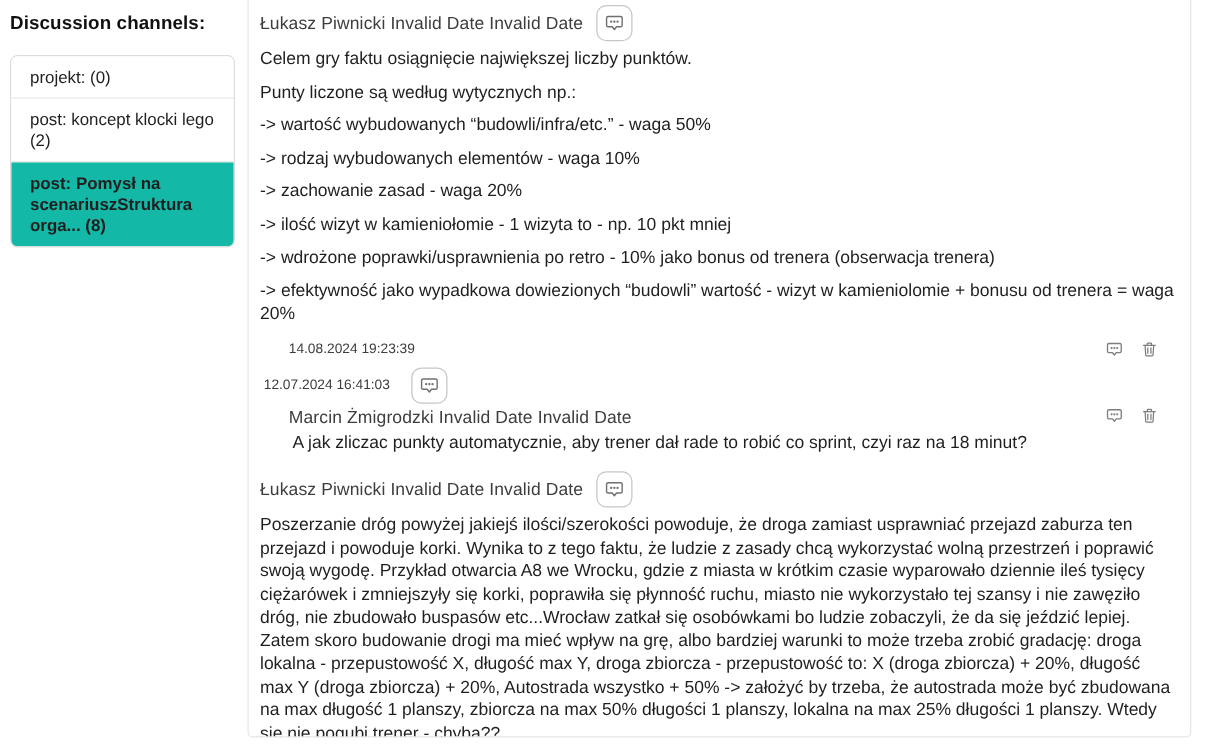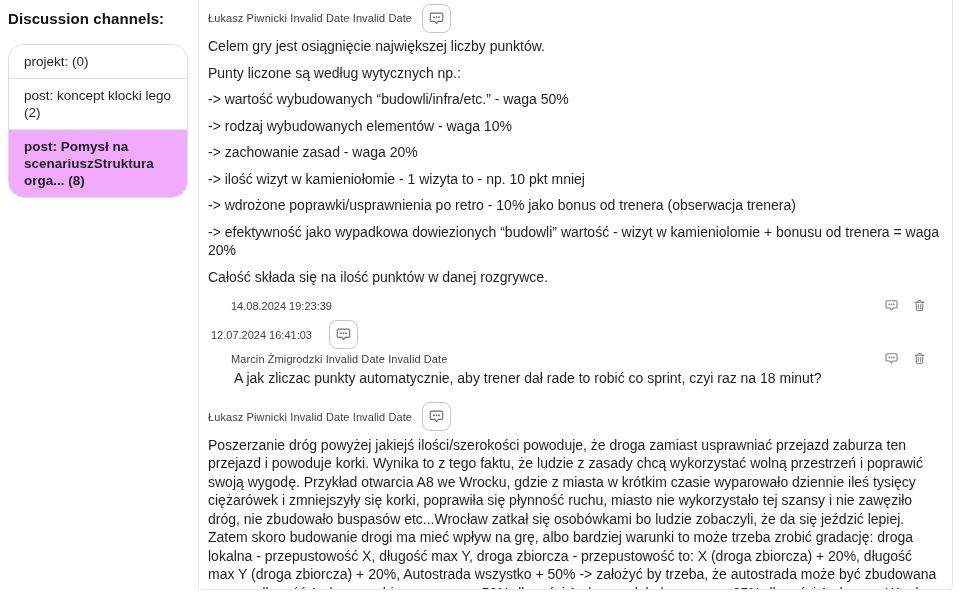--- a/index.html
+++ b/index.html
@@ -14,51 +14,51 @@
 
   
   .sidebar { position: absolute; left: 0; top: 0; width: 196px; height: 600px; }
   .sidebar-title {
     font-size: 15px; font-weight: 700; color: #111;
     padding: 10px 8px 8px 8px; letter-spacing: 0.1px;
   }
   .channel-list {
     margin: 9px 8px 0 8px;
     border: 1px solid #dcdcdc;
-    border-radius: 16px;
+    border-radius: 6px;
     background: #fff;
     overflow: hidden;
   }
   .channel-item {
     font-size: 13.5px;
     color: #1f1f1f;
     padding: 8px 6px 8px 15px;
     line-height: 17px;
     border-bottom: 1px solid #e3e3e3;
     cursor: pointer;
     background: #fff;
   }
   .channel-item:last-child { border-bottom: none; }
-  .channel-item.selected { background: #f0abfc; font-weight: 700; }
+  .channel-item.selected { background: #14b8a6; font-weight: 700; }
 
   
   .thread-card {
     position: absolute;
     left: 198px; right: 13px; top: -6px; bottom: 10px;
     background: #fff;
     border: 1px solid #e6e6e6;
     border-radius: 4px;
     padding: 8px 10px 6px 9px;
     overflow: hidden;
   }
   .msg-header {
     display: flex; align-items: center; gap: 10px;
     height: 30px; margin-bottom: 4px;
   }
-  .author-line { font-size: 11px; color: #3d3d3d; letter-spacing: 0.1px; }
+  .author-line { font-size: 14px; color: #3d3d3d; letter-spacing: 0.1px; }
   .icon-btn {
     width: 29px; height: 29px; flex: 0 0 auto;
     border: 1px solid #c6c6c6; border-radius: 8px;
     background: #fff; display: inline-flex;
     align-items: center; justify-content: center;
     cursor: pointer; padding: 0;
   }
   .msg-text {
     font-size: 14px; line-height: 18.5px;
     margin: 0 0 8px 0; color: #1f1f1f;
@@ -111,29 +111,28 @@
             <svg width="17" height="17" viewBox="0 0 24 24" fill="none" stroke="#6f6f6f" stroke-width="1.6" stroke-linejoin="round" stroke-linecap="round">
               <path d="M5 4.5h14a1.8 1.8 0 0 1 1.8 1.8v8a1.8 1.8 0 0 1-1.8 1.8h-4.6L12 19.2l-2.4-3.1H5a1.8 1.8 0 0 1-1.8-1.8v-8A1.8 1.8 0 0 1 5 4.5z"></path>
               <circle cx="8.4" cy="10.3" r="0.55" fill="#6f6f6f"></circle>
                 <circle cx="12" cy="10.3" r="0.55" fill="#6f6f6f"></circle>
                 <circle cx="15.6" cy="10.3" r="0.55" fill="#6f6f6f"></circle>
             </svg>
           </span>
         </button>
       </div>
 
-      <p class="msg-text">Celem gry jest osiągnięcie największej liczby punktów.</p>
+      <p class="msg-text">Celem gry faktu osiągnięcie największej liczby punktów.</p>
       <p class="msg-text">Punty liczone są według wytycznych np.:</p>
       <p class="msg-text">-&gt; wartość wybudowanych “budowli/infra/etc.” - waga 50%</p>
       <p class="msg-text">-&gt; rodzaj wybudowanych elementów - waga 10%</p>
       <p class="msg-text">-&gt; zachowanie zasad - waga 20%</p>
       <p class="msg-text">-&gt; ilość wizyt w kamieniołomie - 1 wizyta to - np. 10 pkt mniej</p>
       <p class="msg-text">-&gt; wdrożone poprawki/usprawnienia po retro - 10% jako bonus od trenera (obserwacja trenera)</p>
       <p class="msg-text">-&gt; efektywność jako wypadkowa dowiezionych “budowli” wartość - wizyt w kamieniolomie + bonusu od trenera = waga 20%</p>
-      <p class="msg-text">Całość składa się na ilość punktów w danej rozgrywce.</p>
 
       <div class="replies">
         <div class="meta-row">
           <span class="timestamp indent-lg">14.08.2024 19:23:39</span>
           <span class="row-actions">
             <button class="action-btn">
               <span>
                 <svg width="15" height="15" viewBox="0 0 24 24" fill="none" stroke="#7d7d7d" stroke-width="1.7" stroke-linejoin="round" stroke-linecap="round">
                   <path d="M5 4.5h14a1.8 1.8 0 0 1 1.8 1.8v8a1.8 1.8 0 0 1-1.8 1.8h-4.6L12 19.2l-2.4-3.1H5a1.8 1.8 0 0 1-1.8-1.8v-8A1.8 1.8 0 0 1 5 4.5z"></path>
                   <circle cx="8.4" cy="10.3" r="0.55" fill="#7d7d7d"></circle>

